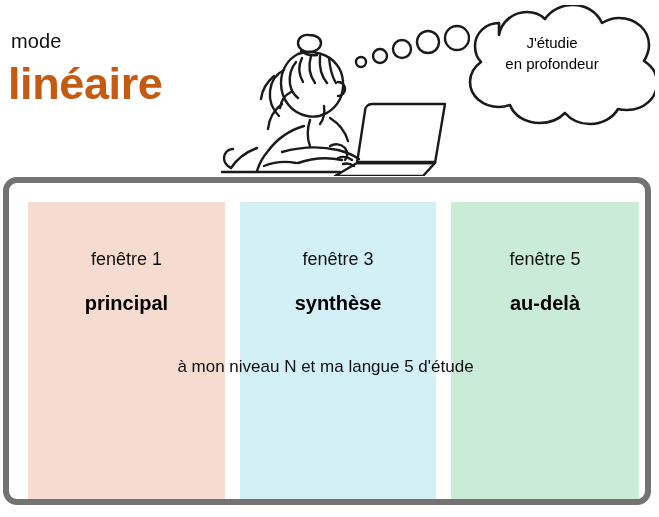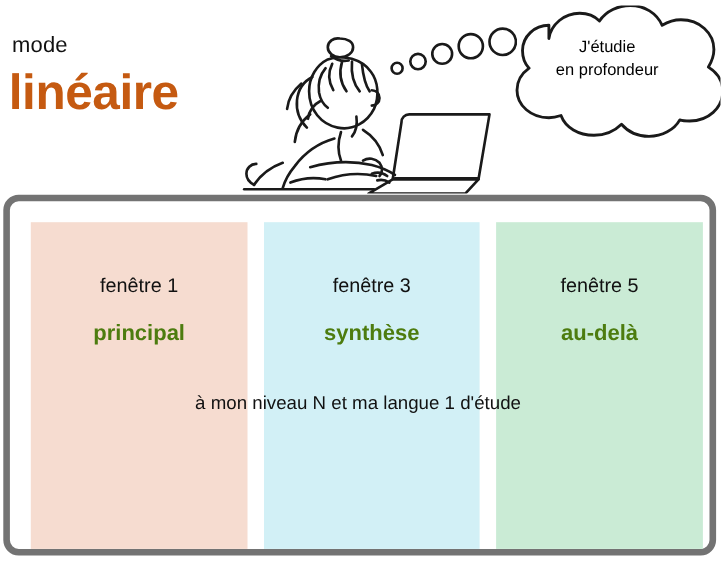--- a/index.html
+++ b/index.html
@@ -128,21 +128,21 @@
     line-height: 1;
   }
   .panel-keyword {
     position: absolute;
     left: 0;
     top: 91px;
     width: 100%;
     text-align: center;
     font-size: 20px;
     font-weight: bold;
-    color: #4d7c0f;
+    color: #000000;
     line-height: 1;
   }
 
   
   #shared-note {
     position: absolute;
     left: 3px;
     top: 358px;
     width: 645px;
     text-align: center;
@@ -270,14 +270,14 @@
     <div class="panel-keyword">synthèse</div>
   </div>
 
   <div id="panel-3" class="window-panel">
     <div class="panel-title">fenêtre 5</div>
     <div class="panel-keyword">au-delà</div>
   </div>
 </div>
 
 <div id="shared-note">
-  <span class="nl">à mon niveau N et ma langue 1 d'étude</span>
+  <span class="nl">à mon niveau N et ma langue 5 d'étude</span>
 </div>
 
 </body></html>

